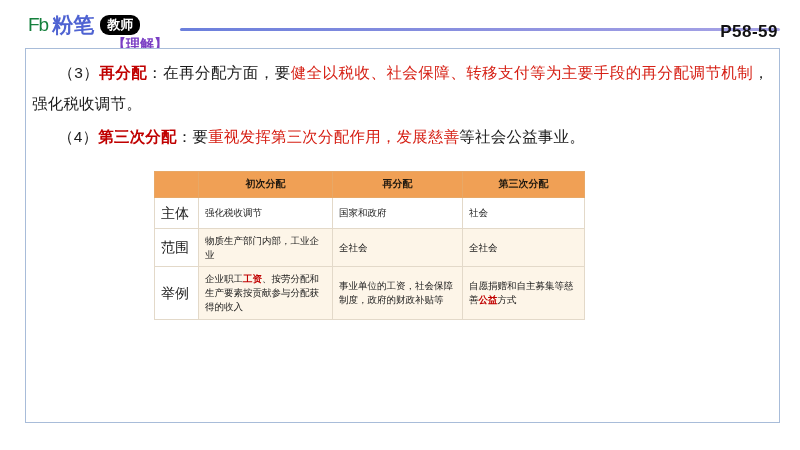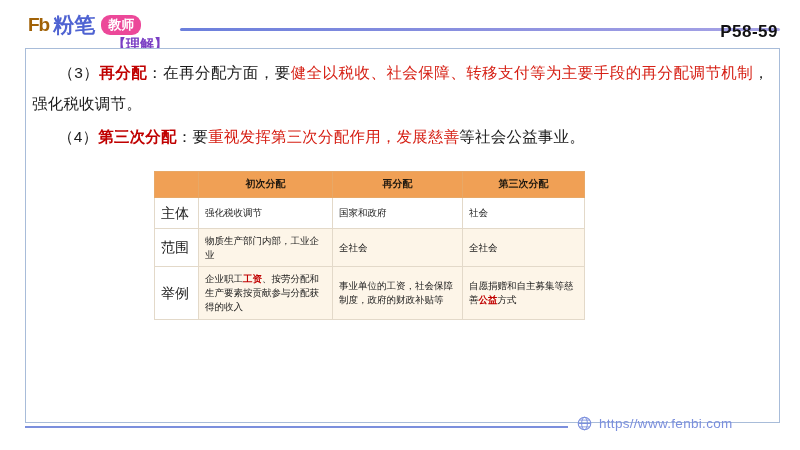--- a/index.html
+++ b/index.html
@@ -32,38 +32,38 @@
     position: absolute;
     left: 0;
     top: 2px;
     display: flex;
     align-items: center;
     gap: 4px;
   }
 
   .logo-mark {
     display: inline-block;
-    color: #a16207;
+    color: #15803d;
     font-size: 19px;
-    font-weight: bold;
+    font-weight: normal;
     letter-spacing: -1px;
     line-height: 1;
   }
 
   .logo-word {
     color: #4f63d2;
     font-size: 21px;
     font-weight: bold;
     line-height: 1;
     letter-spacing: 0px;
   }
 
   .logo-badge {
     display: inline-block;
-    background: #ec4899;
+    background: #000000;
     color: #ffffff;
     font-size: 13px;
     font-weight: bold;
     line-height: 1;
     padding: 3px 7px 4px 7px;
     border-radius: 9px;
     margin-left: 2px;
   }
 
   .header-rule {
@@ -290,27 +290,14 @@
             <td class="cell-举例"><span>事业单位的工资，社会保障制度，政府的财政补贴等</span></td>
             <td class="cell-举例"><span>自愿捐赠和自主募集等慈善</span><span class="k-red-bold">公益</span><span>方式</span></td>
           </tr>
 
         </tbody>
       </table>
     </div>
 
   </div>
 
-  <div class="footer">
-    <div class="footer-rule"></div>
-    <div class="footer-link">
-      <svg class="globe" viewBox="0 0 24 24">
-        <circle cx="12" cy="12" r="10" fill="none" stroke="#7b8fdd" stroke-width="1.8"></circle>
-        <ellipse cx="12" cy="12" rx="4.6" ry="10" fill="none" stroke="#7b8fdd" stroke-width="1.6"></ellipse>
-        <line x1="2" y1="12" x2="22" y2="12" stroke="#7b8fdd" stroke-width="1.6"></line>
-        <line x1="3.6" y1="6.6" x2="20.4" y2="6.6" stroke="#7b8fdd" stroke-width="1.4"></line>
-        <line x1="3.6" y1="17.4" x2="20.4" y2="17.4" stroke="#7b8fdd" stroke-width="1.4"></line>
-      </svg>
-      <span>https//www.fenbi.com</span>
-    </div>
-  </div>
 
 </div>
 
 </body></html>

